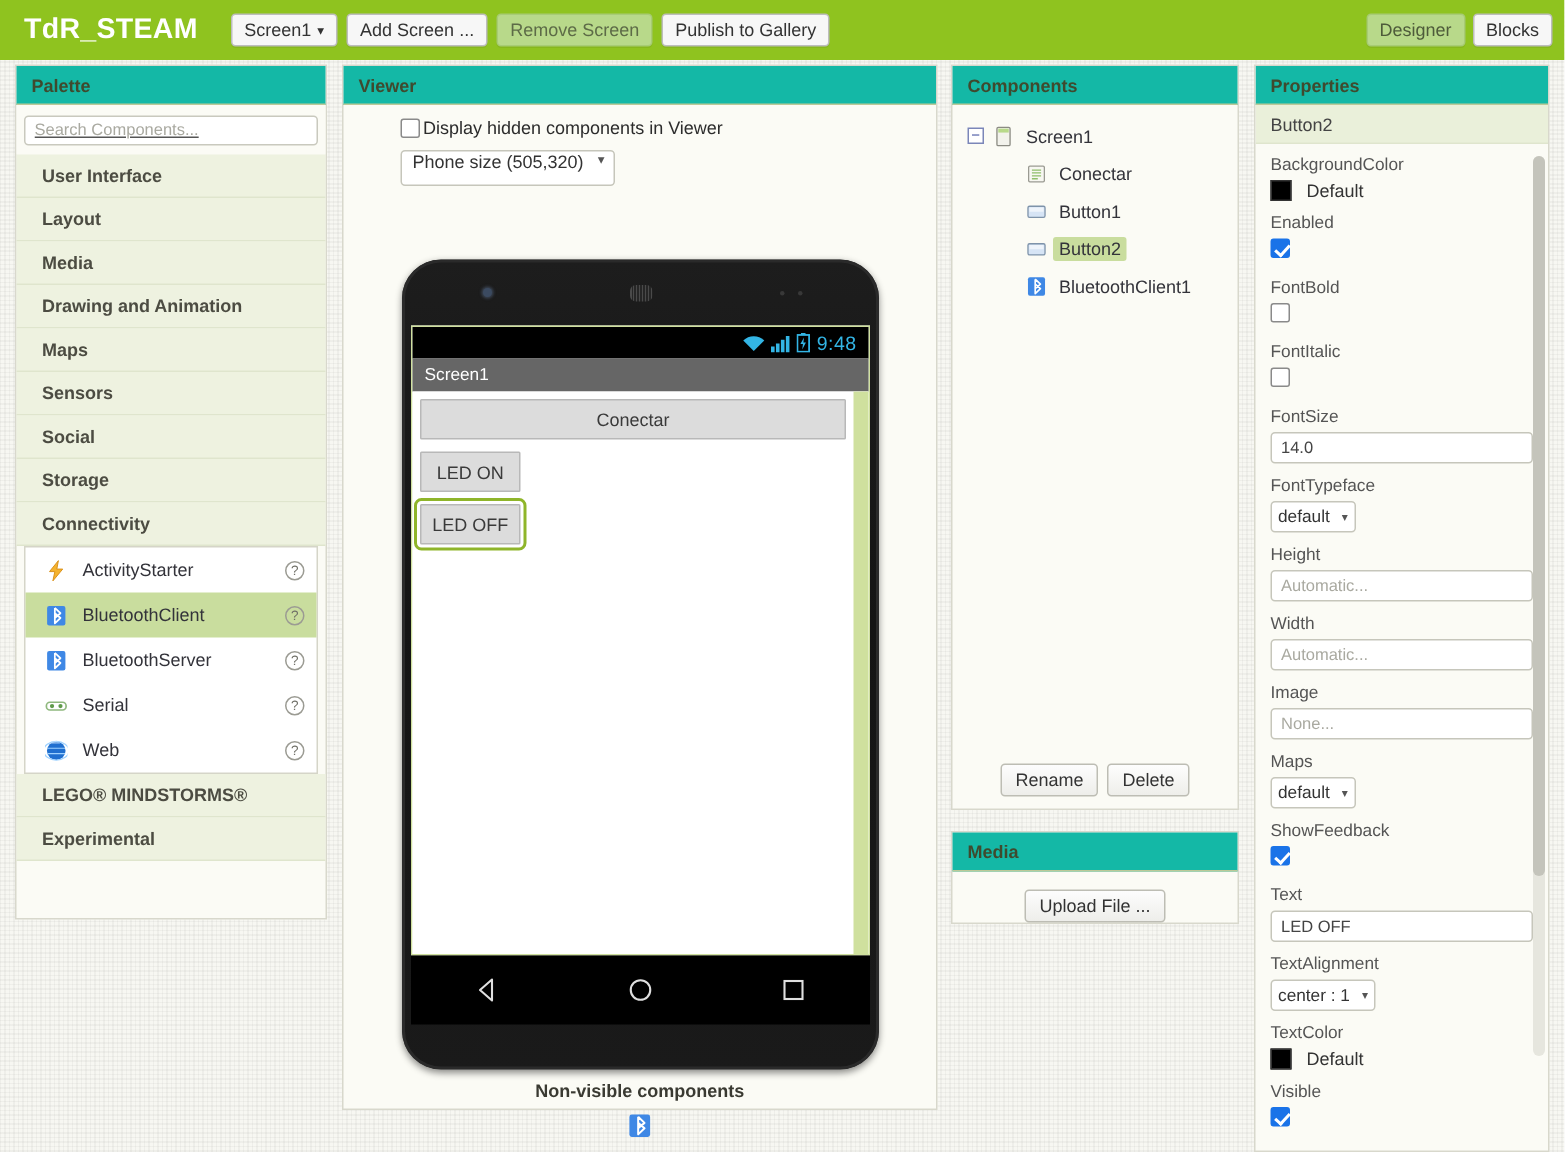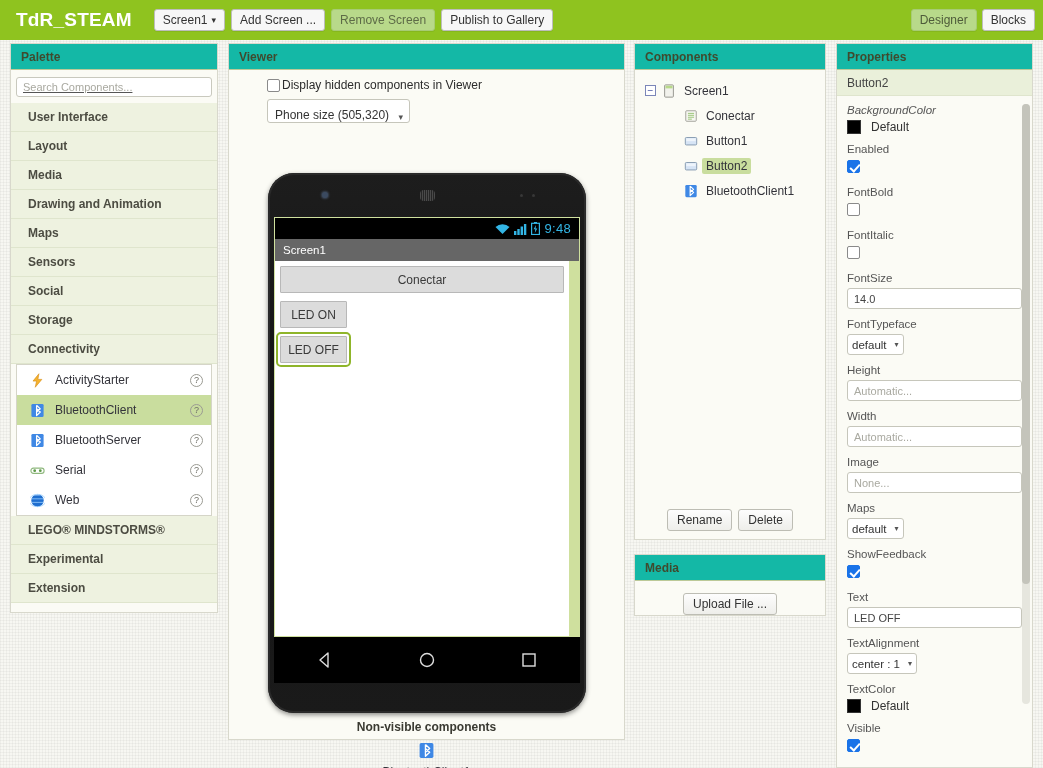--- a/index.html
+++ b/index.html
@@ -143,21 +143,21 @@
     width: 4px; height: 8px;
     border: solid #fff; border-width: 0 2px 2px 0;
     transform: rotate(42deg);
   }
   #size-select-wrap { margin: 7px 0 0 38px; }
   #size-select {
     height: 24px; min-width: 133px;
     border: 1px solid #c6c6bb; border-radius: 3px;
     background: #fff; font-size: 12px; color: #333;
     padding: 0 20px 0 7px;
-    display: inline-flex; align-items: flex-end;
+    display: inline-flex; align-items: flex-start;
     position: relative; cursor: pointer;
   }
   #size-select .caret2 {
     position: absolute; right: 6px; font-size: 9px; color: #555;
   }
 
   
   #phone {
     position: absolute;
     left: 39px; top: 103px;
@@ -270,21 +270,21 @@
   
   #properties { left: 836px; top: 43px; width: 197px; height: 725px; overflow: hidden; }
   #prop-subheader {
     height: 26px; background: #eaf0da;
     border-bottom: 1px solid #dfe5cd;
     display: flex; align-items: center; padding-left: 10px;
     font-size: 12px; color: #444;
   }
   #prop-list { padding: 8px 10px 0 10px; position: relative; }
   .prop-label { font-size: 11.5px; color: #555; margin-top: 9px; }
-  .prop-label:first-child { margin-top: 0; font-style: italic; }
+  .prop-label:first-child { margin-top: 0; }
   .color-row { display: flex; align-items: center; margin-top: 4px; }
   .swatch { width: 14px; height: 14px; background: #000; border: 1px solid #333; }
   .color-name { margin-left: 10px; font-size: 12px; color: #333; }
   .prop-input {
     width: 100%; height: 21px; margin-top: 4px;
     border: 1px solid #c6c6bb; border-radius: 3px;
     background: #fff; font-size: 11px; color: #444;
     padding: 0 6px;
     font-family: "Liberation Sans", sans-serif;
   }
@@ -399,21 +399,20 @@
               <path d="M4 3 a5 7 0 0 1 7 0" fill="#cfe8ff" opacity="0.5"></path>
             </svg>
           </span>
           <span class="comp-name">Web</span>
           <span class="help-ico">?</span>
         </div>
       </div>
     <div id="palette-cats-after">
         <div class="cat-row">LEGO® MINDSTORMS®</div>
         <div class="cat-row">Experimental</div>
-        <div class="cat-row">Extension</div>
       </div>
   </div>
 
   <div class="panel" id="viewer">
     <div class="panel-header">Viewer</div>
     <div id="viewer-body">
 
       <div id="hidden-check-row">
         <span class="chk" id="hidden-chk"></span>
         <span>Display hidden components in Viewer</span>

